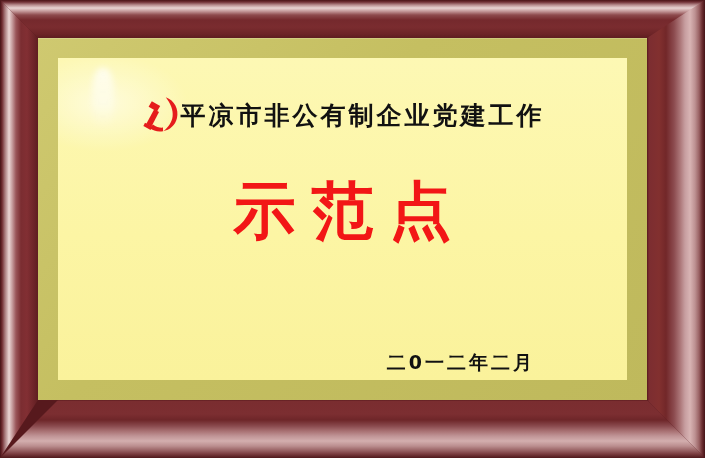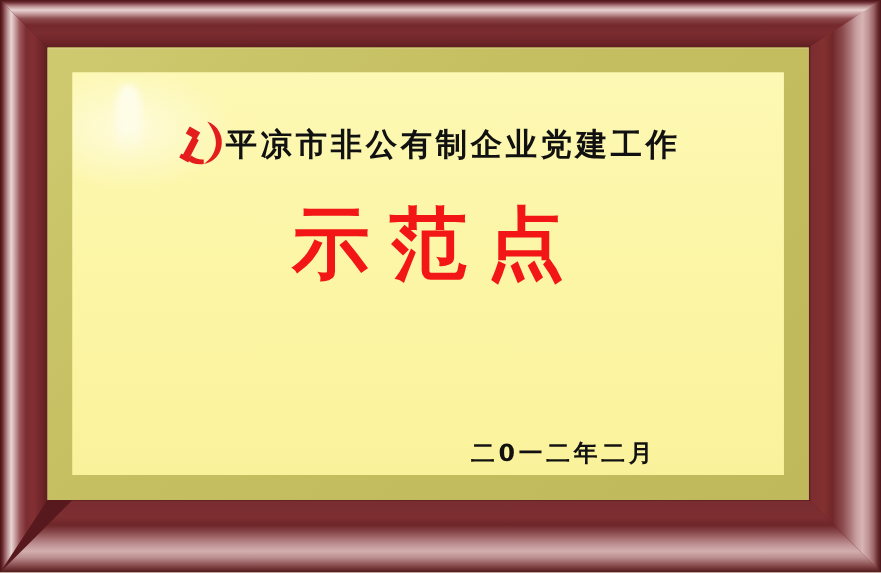--- a/index.html
+++ b/index.html
@@ -153,21 +153,21 @@
     font-weight:700;
     color:#111111;
     letter-spacing:3px;
     white-space:nowrap;
     line-height:1;
   }
 
   .award-text{
     position:absolute;
     left:0;right:0;
-    top:106px;
+    top:122px;
     text-align:center;
     font-family:"DejaVu Sans","Liberation Sans",sans-serif;
     font-size:62px;
     font-weight:700;
     color:#f21616;
     letter-spacing:16px;
     text-indent:16px;
     line-height:1;
     white-space:nowrap;
   }
@@ -179,21 +179,21 @@
     font-family:"DejaVu Sans","Liberation Sans",sans-serif;
     font-size:19px;
     font-weight:700;
     color:#111111;
     letter-spacing:2px;
     white-space:nowrap;
   }
 
   .date{
     position:absolute;
-    right:102px;
+    right:92px;
     top:292px;
     font-family:"DejaVu Sans","Liberation Sans",sans-serif;
     font-size:19px;
     font-weight:700;
     color:#111111;
     letter-spacing:3px;
     white-space:nowrap;
   }
 </style>
 </head>

